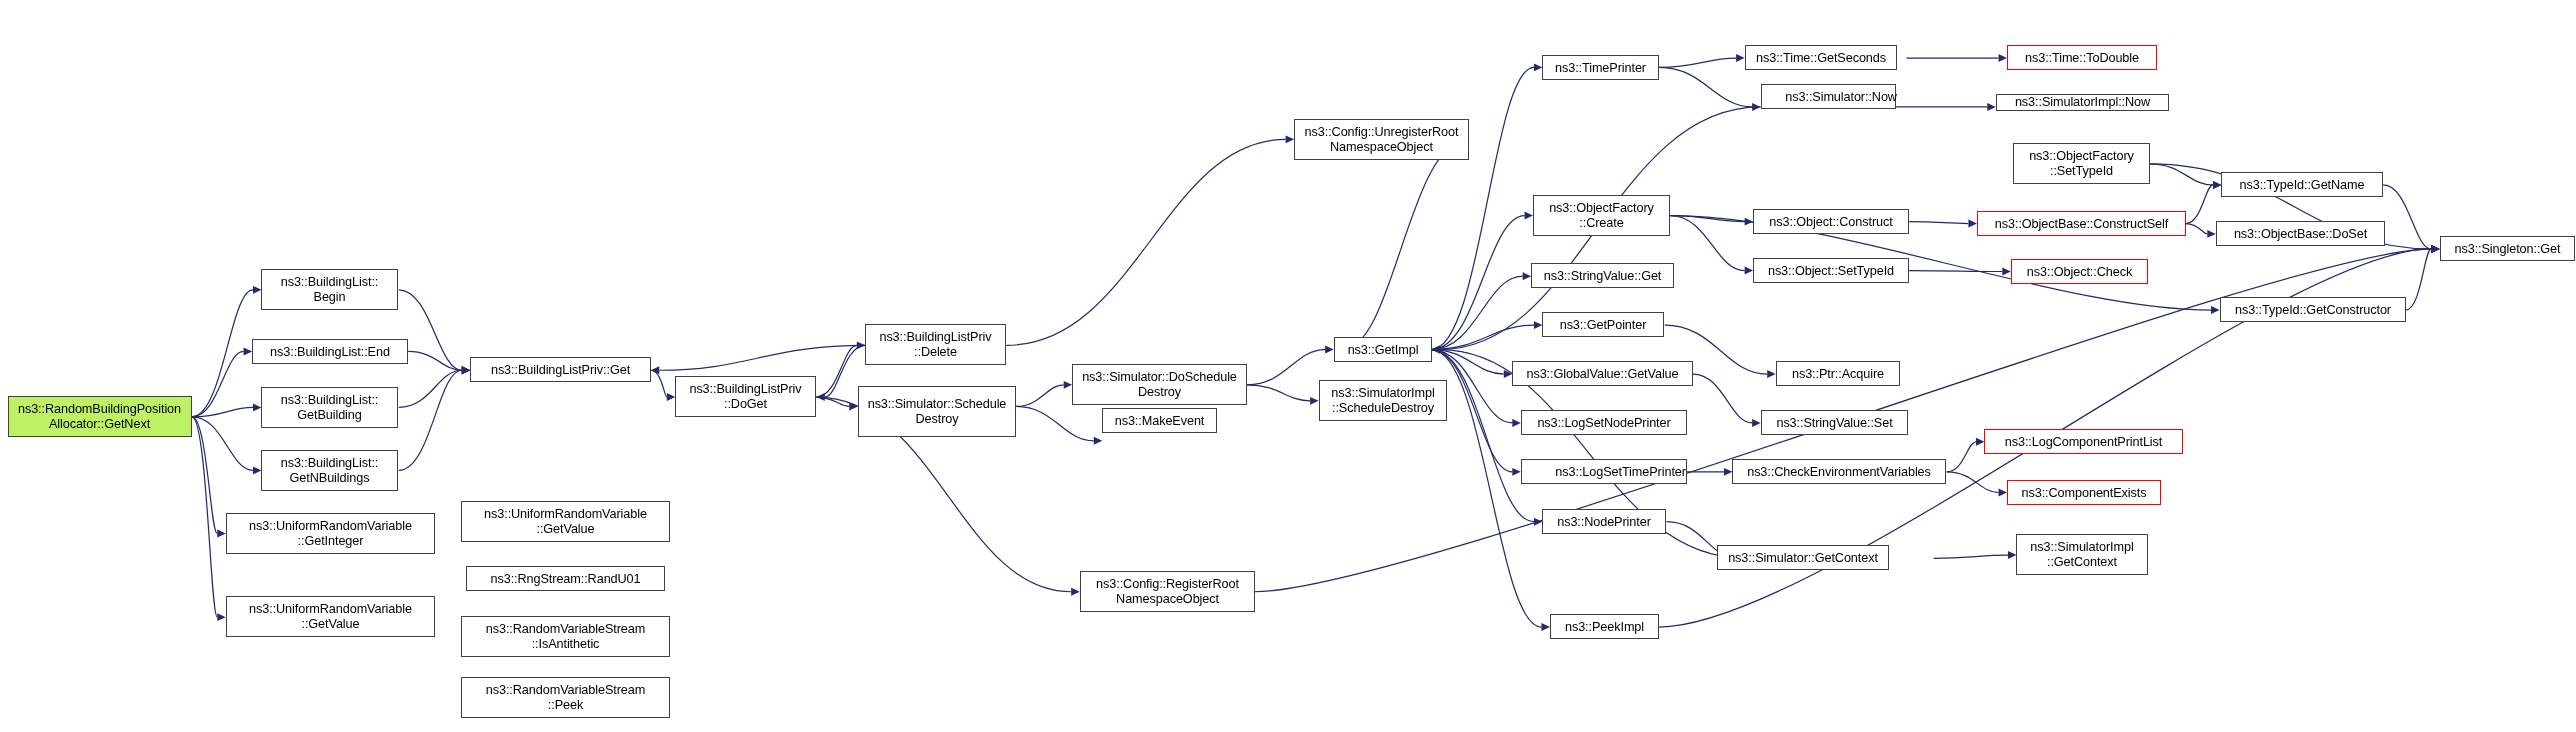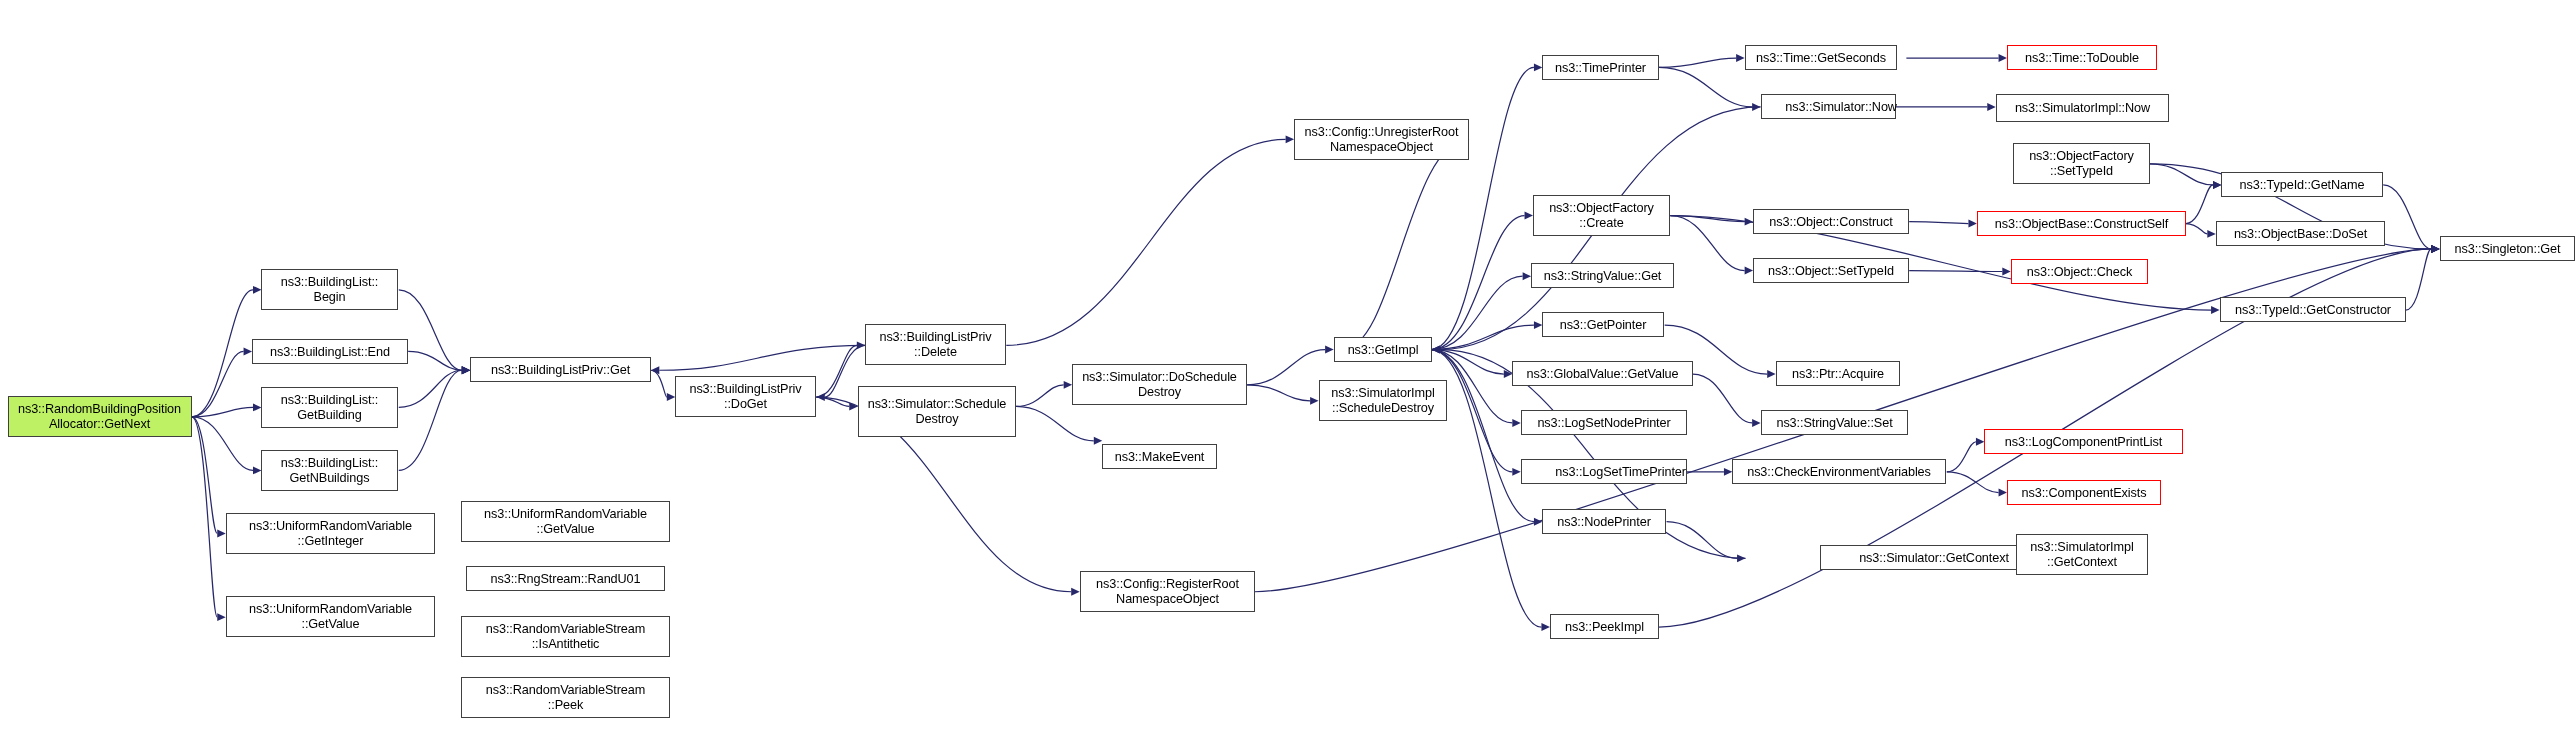--- a/index.html
+++ b/index.html
@@ -161,48 +161,48 @@
 Destroy</div>
       <div class="node" style="left: 461px; top: 501px; width: 209px; height: 41px;">ns3::UniformRandomVariable
 ::GetValue</div>
       <div class="node" style="left: 466px; top: 566px; width: 199px; height: 25.4px;">ns3::RngStream::RandU01</div>
       <div class="node" style="left: 461px; top: 616px; width: 209px; height: 41px;">ns3::RandomVariableStream
 ::IsAntithetic</div>
       <div class="node" style="left: 461px; top: 677px; width: 209px; height: 41px;">ns3::RandomVariableStream
 ::Peek</div>
       <div class="node" style="left: 1072px; top: 364px; width: 175px; height: 41px;">ns3::Simulator::DoSchedule
 Destroy</div>
-      <div class="node" style="left: 1102px; top: 444px; width: 115px; height: 25.4px;">ns3::MakeEvent</div>
+      <div class="node" style="left: 1102px; top: 408px; width: 115px; height: 25.4px;">ns3::MakeEvent</div>
       <div class="node" style="left: 1319px; top: 380px; width: 128px; height: 41px;">ns3::SimulatorImpl
 ::ScheduleDestroy</div>
       <div class="node" style="left: 1294px; top: 119px; width: 175px; height: 41px;">ns3::Config::UnregisterRoot
 NamespaceObject</div>
       <div class="node" style="left: 1080px; top: 571px; width: 175px; height: 41px;">ns3::Config::RegisterRoot
 NamespaceObject</div>
       <div class="node" style="left: 1334px; top: 337px; width: 98px; height: 25.4px;">ns3::GetImpl</div>
       <div class="node" style="left: 1542px; top: 55px; width: 117px; height: 25.4px;">ns3::TimePrinter</div>
       <div class="node" style="left: 1533px; top: 195px; width: 137px; height: 41px;">ns3::ObjectFactory
 ::Create</div>
       <div class="node" style="left: 1531px; top: 263px; width: 143px; height: 25.4px;">ns3::StringValue::Get</div>
       <div class="node" style="left: 1542px; top: 312px; width: 122px; height: 25.4px;">ns3::GetPointer</div>
       <div class="node" style="left: 1512px; top: 361px; width: 181px; height: 25.4px;">ns3::GlobalValue::GetValue</div>
       <div class="node" style="left: 1521px; top: 410px; width: 166px; height: 25.4px;">ns3::LogSetNodePrinter</div>
       <div class="node" style="left: 1521px; top: 459px; width: 166px; height: 25.4px; padding-left: 36px;">ns3::LogSetTimePrinter</div>
       <div class="node" style="left: 1542px; top: 509px; width: 124px; height: 25.4px;">ns3::NodePrinter</div>
       <div class="node" style="left: 1550px; top: 614px; width: 109px; height: 25.4px;">ns3::PeekImpl</div>
       <div class="node" style="left: 1745px; top: 45px; width: 152px; height: 25.4px;">ns3::Time::GetSeconds</div>
-      <div class="node" style="left: 1761px; top: 94px; width: 135px; height: 25.4px; padding-left: 28px;">ns3::Simulator::Now</div>
+      <div class="node" style="left: 1761px; top: 84px; width: 135px; height: 25.4px; padding-left: 28px;">ns3::Simulator::Now</div>
       <div class="node" style="left: 1753px; top: 209px; width: 156px; height: 25.4px;">ns3::Object::Construct</div>
       <div class="node" style="left: 1753px; top: 258px; width: 156px; height: 25.4px;">ns3::Object::SetTypeId</div>
       <div class="node" style="left: 1776px; top: 361px; width: 124px; height: 25.4px;">ns3::Ptr::Acquire</div>
       <div class="node" style="left: 1761px; top: 410px; width: 147px; height: 25.4px;">ns3::StringValue::Set</div>
       <div class="node" style="left: 1732px; top: 459px; width: 214px; height: 25.4px;">ns3::CheckEnvironmentVariables</div>
-      <div class="node" style="left: 1820px; top: 545px; width: 228px; height: 25.4px;">ns3::Simulator::GetContext</div>
+      <div class="node" style="left: 1717px; top: 545px; width: 172px; height: 25.4px;">ns3::Simulator::GetContext</div>
       <div class="node red" style="left: 2007px; top: 45px; width: 150px; height: 25.4px;">ns3::Time::ToDouble</div>
-      <div class="node" style="left: 1996px; top: 94px; width: 173px; height: 28px;">ns3::SimulatorImpl::Now</div>
+      <div class="node" style="left: 1996px; top: 94px; width: 173px; height: 17px;">ns3::SimulatorImpl::Now</div>
       <div class="node" style="left: 2013px; top: 143px; width: 137px; height: 41px;">ns3::ObjectFactory
 ::SetTypeId</div>
       <div class="node red" style="left: 1977px; top: 211px; width: 209px; height: 25.4px;">ns3::ObjectBase::ConstructSelf</div>
       <div class="node red" style="left: 2011px; top: 259px; width: 137px; height: 25.4px;">ns3::Object::Check</div>
       <div class="node red" style="left: 1984px; top: 429px; width: 199px; height: 25.4px;">ns3::LogComponentPrintList</div>
       <div class="node red" style="left: 2007px; top: 480px; width: 154px; height: 25.4px;">ns3::ComponentExists</div>
       <div class="node" style="left: 2016px; top: 534px; width: 132px; height: 41px;">ns3::SimulatorImpl
 ::GetContext</div>
       <div class="node" style="left: 2221px; top: 172px; width: 162px; height: 25.4px;">ns3::TypeId::GetName</div>
       <div class="node" style="left: 2216px; top: 221px; width: 169px; height: 25.4px;">ns3::ObjectBase::DoSet</div>

